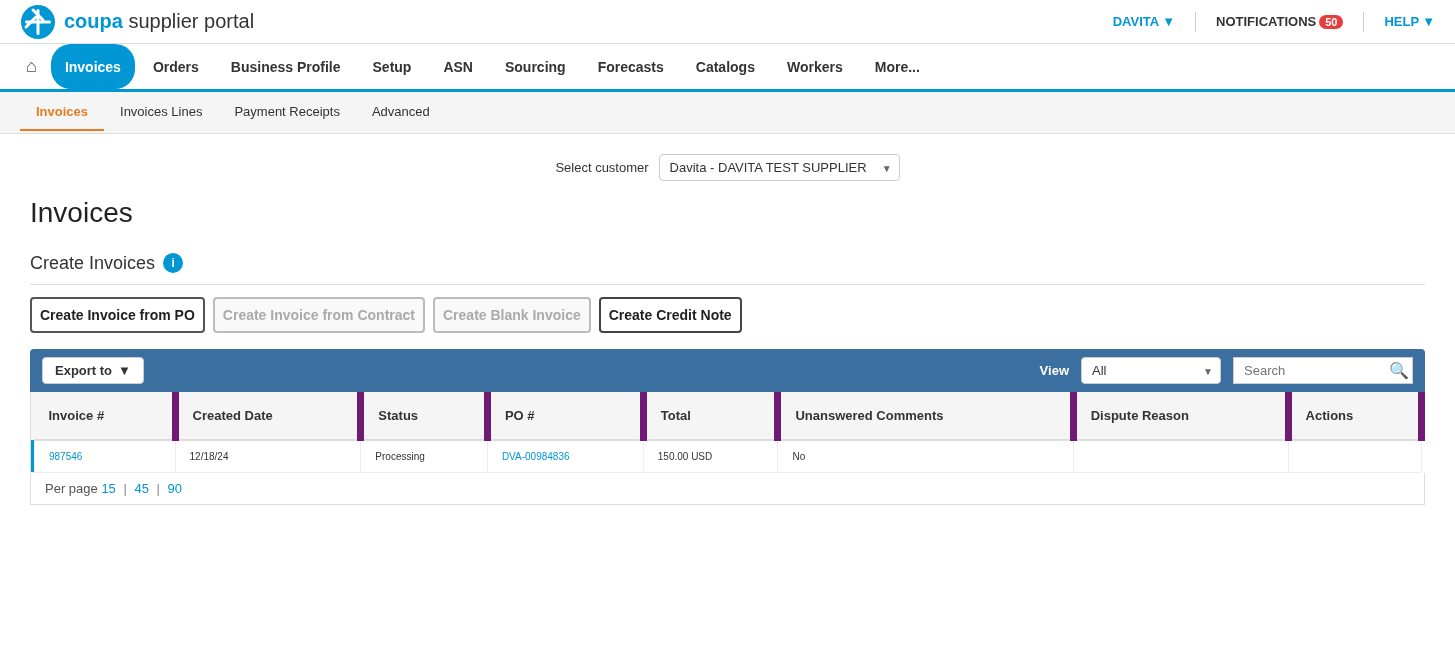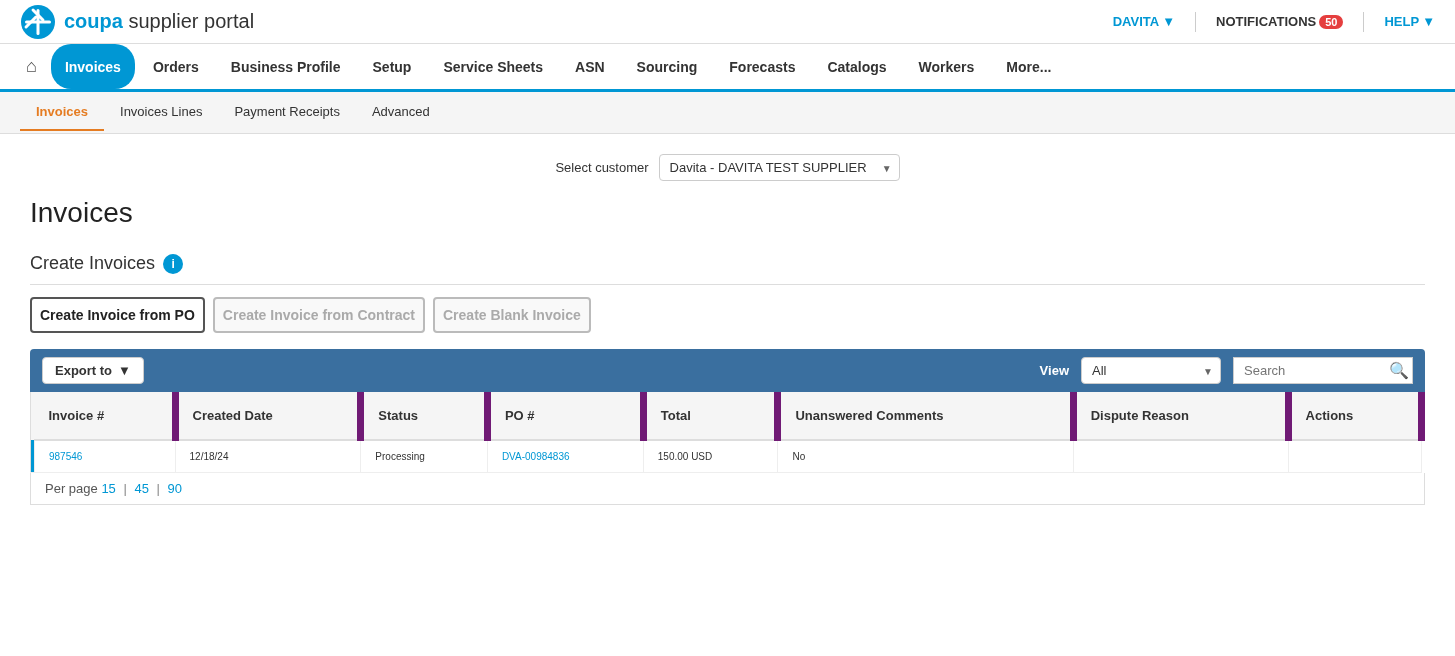--- a/index.html
+++ b/index.html
@@ -158,21 +158,21 @@
     .page-title {
       font-size: 28px;
       font-weight: normal;
       color: #222;
       margin-bottom: 24px;
     }
 
     
     .create-invoices-header {
       display: flex;
-      align-items: center;
+      align-items: flex-start;
       gap: 8px;
       margin-bottom: 12px;
       border-bottom: 1px solid #ddd;
       padding-bottom: 10px;
     }
     .create-invoices-title {
       font-size: 18px;
       font-weight: normal;
       color: #333;
     }
@@ -389,21 +389,20 @@
     </span>
   </div>
 </div>
 
 <nav class="main-nav">
   <span class="nav-home">⌂</span>
   <div class="nav-item active">Invoices</div>
   <div class="nav-item">Orders</div>
   <div class="nav-item">Business Profile</div>
   <div class="nav-item">Setup</div>
-  <div class="nav-item">Service Sheets</div>
   <div class="nav-item">ASN</div>
   <div class="nav-item">Sourcing</div>
   <div class="nav-item">Forecasts</div>
   <div class="nav-item">Catalogs</div>
   <div class="nav-item">Workers</div>
   <div class="nav-item">More...</div>
 </nav>
 
 <div class="sub-nav">
   <div class="sub-nav-item active">Invoices</div>
@@ -427,20 +426,21 @@
 
   <div class="create-invoices-header">
     <span class="create-invoices-title">Create Invoices</span>
     <div class="info-icon">i</div>
   </div>
 
   <div class="action-buttons">
     <button class="btn btn-active">Create Invoice from PO</button>
     <button class="btn btn-disabled" disabled="">Create Invoice from Contract</button>
     <button class="btn btn-disabled" disabled="">Create Blank Invoice</button>
+    <button class="btn btn-dark">Create Credit Note</button>
   </div>
 
   <div class="table-toolbar">
     <button class="export-btn">
       <span>Export to</span>
       <span>▼</span>
     </button>
     <div class="toolbar-spacer"></div>
     <span class="view-label">View</span>
     <div class="view-select-wrapper">

